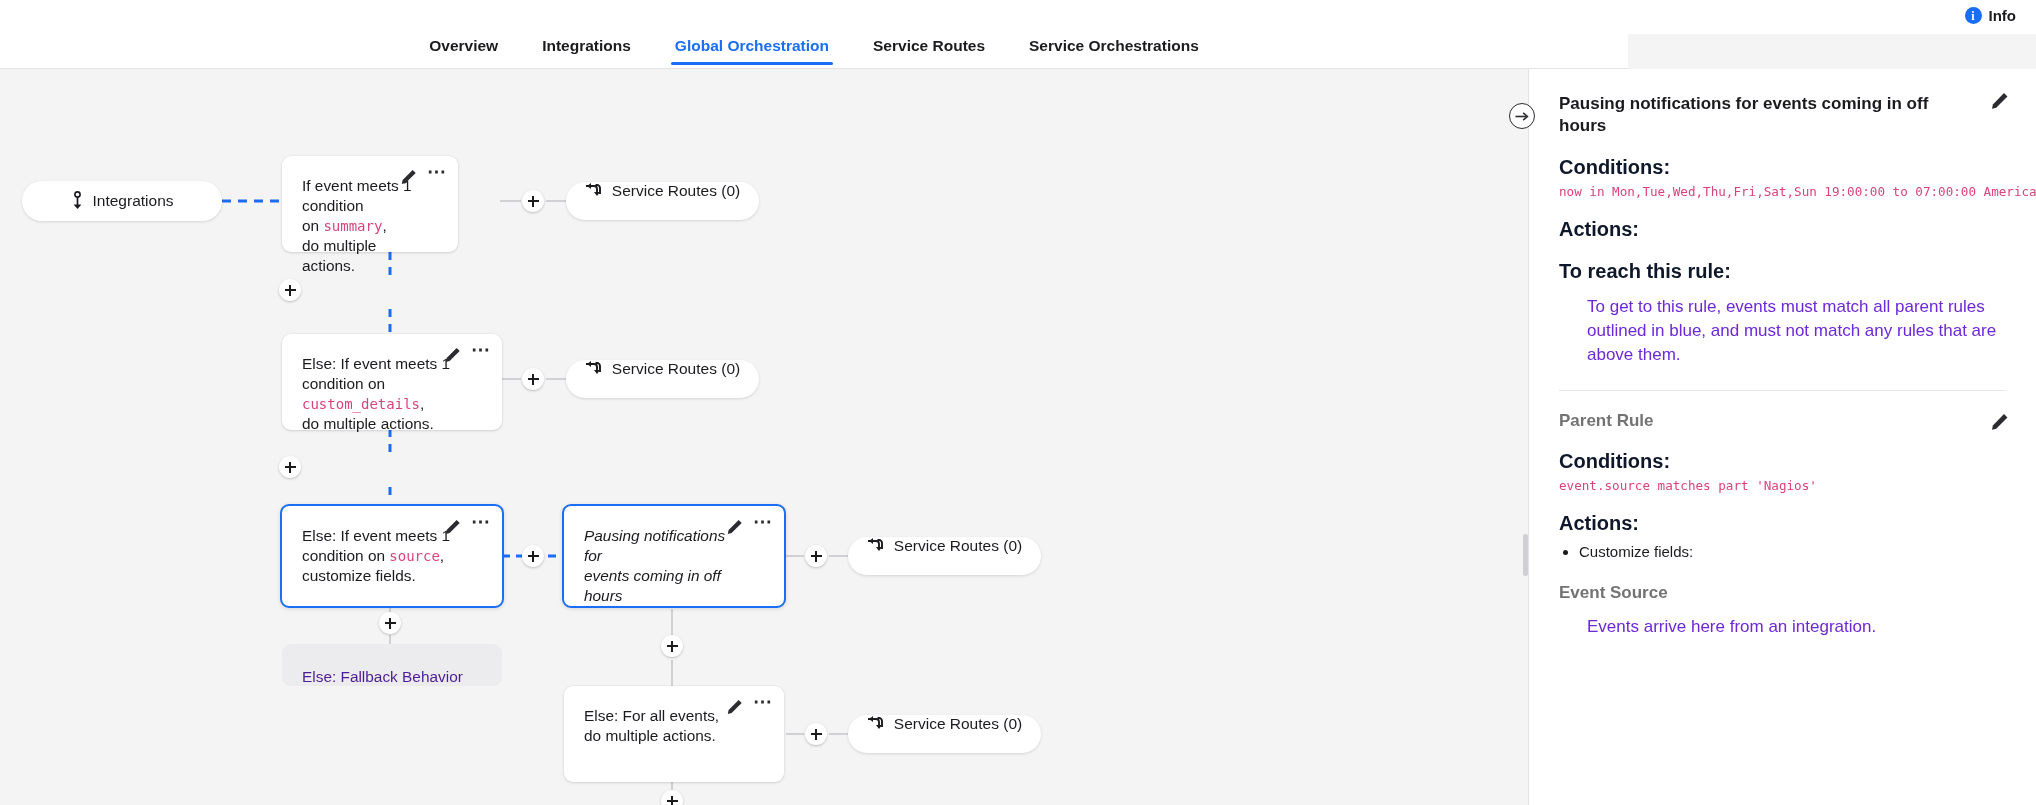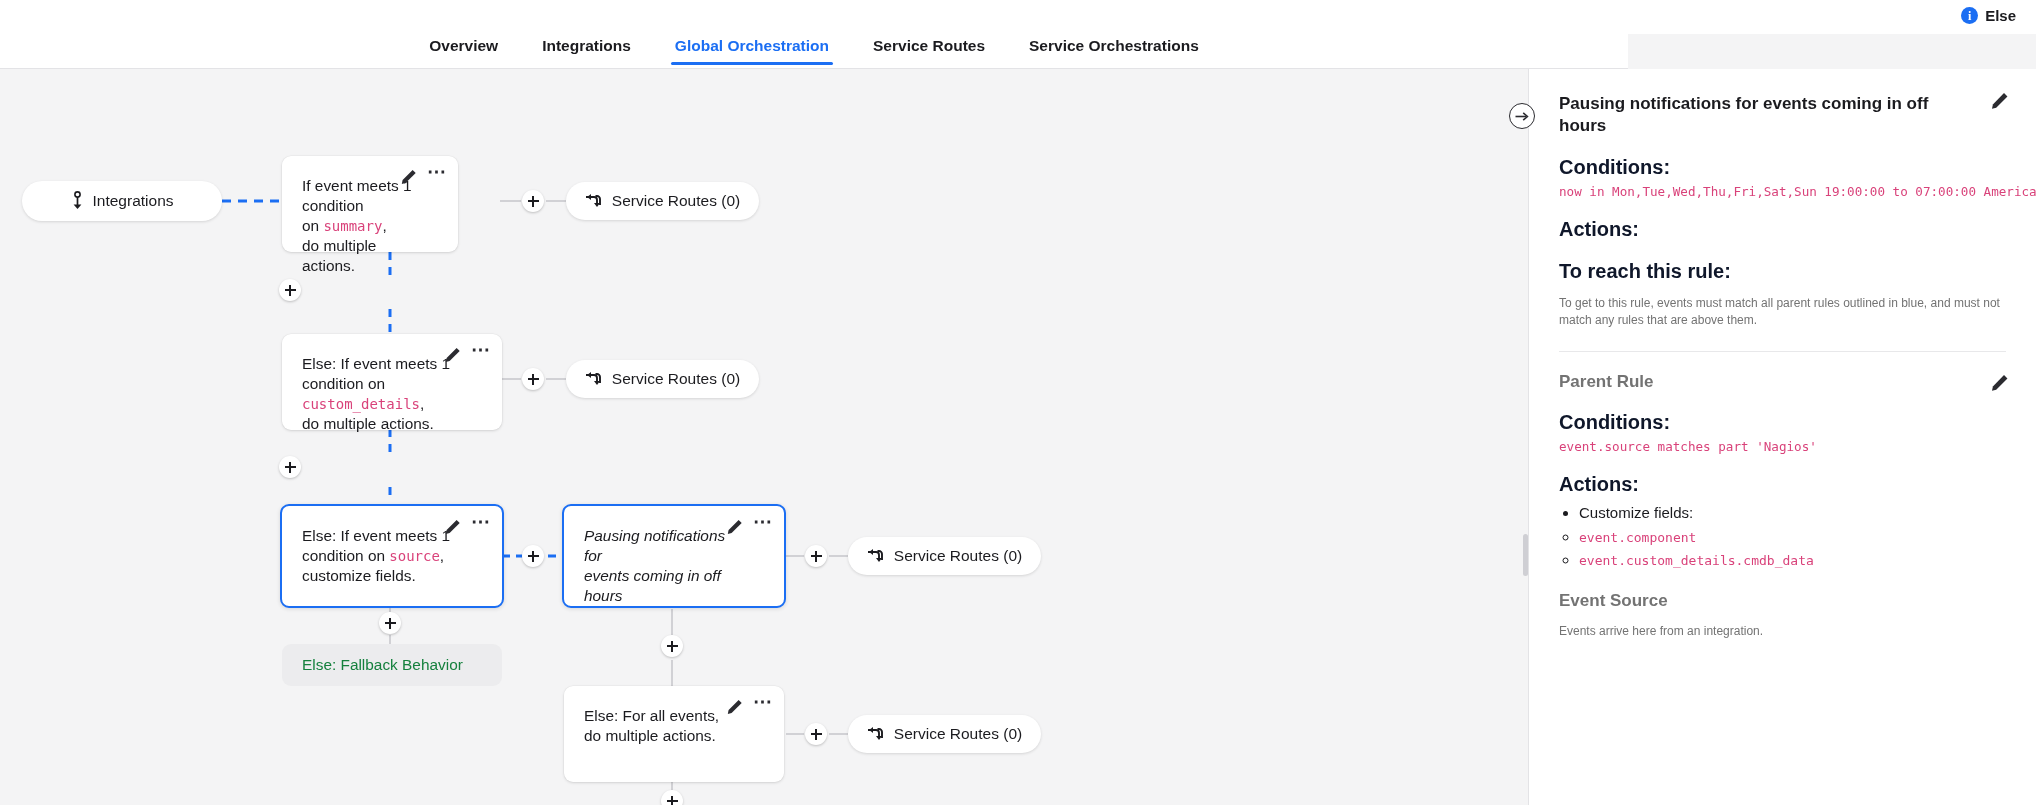--- a/index.html
+++ b/index.html
@@ -90,29 +90,29 @@
   .integrations-pill {
     position: absolute; background: #ffffff; border-radius: 22px;
     box-shadow: 0 1px 3px rgba(0,0,0,0.13);
     display: flex; align-items: center; justify-content: center; gap: 9px;
     font-size: 15.5px; color: #1b1b1f;
   }
   
   .sr-pill {
     position: absolute; background: #ffffff; border-radius: 22px;
     box-shadow: 0 1px 3px rgba(0,0,0,0.13);
-    display: flex; align-items: center; justify-content: center; gap: 9px;
+    display: flex; align-items: flex-start; justify-content: center; gap: 9px;
     font-size: 15.5px; color: #1b1b1f; cursor: pointer;
   }
   
   .fallback {
     position: absolute; border-radius: 9px;
-    display: flex; align-items: center; gap: 9px;
+    display: flex; align-items: flex-end; gap: 9px;
     padding-left: 20px;
-    font-size: 15.4px; color: #15803d;
+    font-size: 15.4px; color: #4c1d95;
   }
   .fallback.plain { background: #ececee; }
 
   
   .plus {
     position: absolute; width: 22px; height: 22px; border-radius: 50%;
     background: #ffffff; box-shadow: 0 1px 2.5px rgba(0,0,0,0.22);
     display: flex; align-items: center; justify-content: center;
     cursor: pointer; z-index: 6;
   }
@@ -151,38 +151,38 @@
   }
   .sec-code {
     font-family: "DejaVu Sans Mono", monospace; font-size: 12.6px;
     color: #d9427a; margin-top: 5px; white-space: nowrap;
   }
   .bullets { margin: 5px 0 0 20px; font-size: 15px; color: #1b1b1f; line-height: 1.55; }
   .bullets li { list-style: disc; }
   .bullets ul li { list-style: circle; }
   .bullets .code { font-size: 13px; }
   .subnote {
-    font-size: 12px; color: #737373; line-height: 1.42; margin-top: 12px;
+    font-size: 17px; color: #6d28d9; line-height: 1.42; margin-top: 12px; margin-left: 28px;
   }
   .divider { height: 1px; background: #e8e8ea; margin-top: 22px; }
   .panel-h2 {
     font-size: 17px; font-weight: 700; color: #737373; margin-top: 20px;
     position: relative;
   }
   .panel-h2 .edit-inline { position: absolute; right: -4px; top: 1px; cursor: pointer; }
 </style>
 </head>
 <body>
 
 <div class="app">
 
   <div class="topbar">
     <div class="info-btn">
       <span class="info-icon">i</span>
-      <span>Else</span>
+      <span>Info</span>
     </div>
   </div>
 
   <div class="tabs">
     <div class="tab">Overview</div>
     <div class="tab">Integrations</div>
     <div class="tab active">Global Orchestration</div>
     <div class="tab">Service Routes</div>
     <div class="tab">Service Orchestrations</div>
   </div>
@@ -380,24 +380,20 @@
       </svg>
     </div>
 
     <div class="sec-label">Conditions:</div>
     <div class="sec-code">event.source matches part 'Nagios'</div>
 
     <div class="sec-label">Actions:</div>
     <ul class="bullets">
       <li>
         <span>Customize fields:</span>
-        <ul>
-          <li><span class="code">event.component</span></li>
-          <li><span class="code">event.custom_details.cmdb_data</span></li>
-        </ul>
       </li>
     </ul>
 
     <div class="panel-h2">
       <span>Event Source</span>
     </div>
     <div class="subnote">Events arrive here from an integration.</div>
   </div>
 
 </div>

